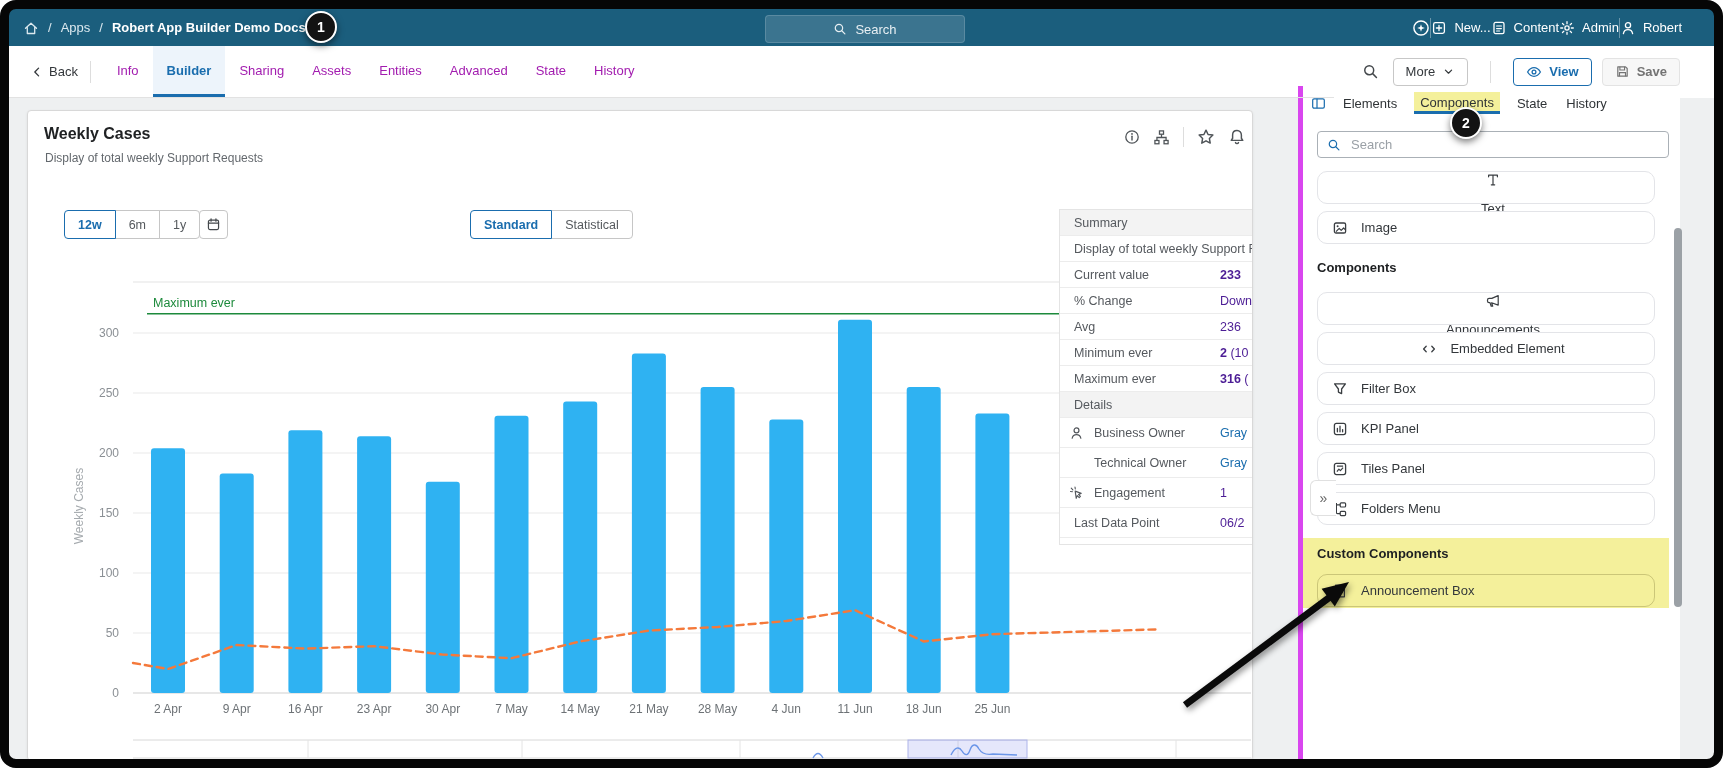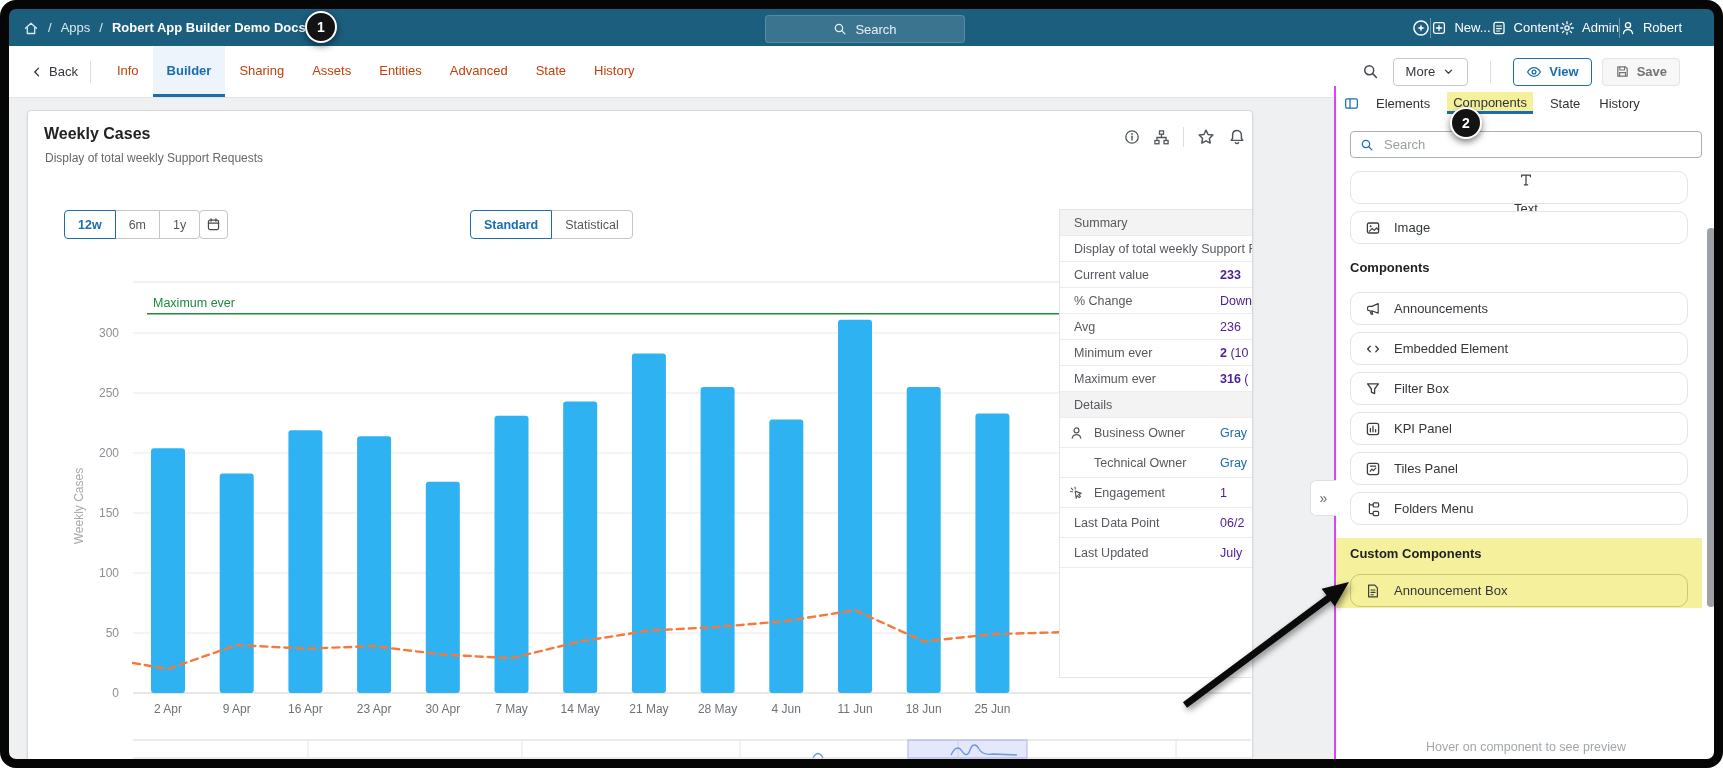--- a/index.html
+++ b/index.html
@@ -17,21 +17,21 @@
   .nav-item{display:flex;align-items:center;gap:7px;cursor:pointer}
   .nav-div{width:1px;height:20px;background:rgba(255,255,255,.35)}
 
   
   .toolbar-bg{position:absolute;left:9px;top:46px;width:1705px;height:52px;background:#fff;z-index:0}
   .tb-border{position:absolute;left:9px;top:97px;width:1325px;height:1px;background:#e2e2e2;z-index:2}
   .tb-left{position:absolute;left:30px;top:46px;height:51px;display:flex;align-items:center;font-size:13px;color:#33373b;z-index:1}
   .back{display:flex;align-items:center;gap:5px;cursor:pointer;color:#33373b}
   .tb-div{width:1px;height:22px;background:#ddd;margin:0 12px}
   .tb-tabs{display:flex;align-items:stretch;height:51px}
-  .tb-tab{display:flex;align-items:center;padding:0 14px;border-bottom:3px solid transparent;box-sizing:border-box;cursor:pointer;color:#c2410c}
+  .tb-tab{display:flex;align-items:center;padding:0 14px;border-bottom:3px solid transparent;box-sizing:border-box;cursor:pointer;color:#a21caf}
   .tb-tab.active{background:#EDF4FB;border-bottom-color:#1A6DAE;color:#1A6DAE;font-weight:600}
   .tb-right{position:absolute;right:43px;top:46px;height:51px;display:flex;align-items:center;gap:10px;z-index:1}
   .btn{height:28px;border:1px solid #c7c7c7;border-radius:4px;background:#fff;display:flex;align-items:center;gap:7px;padding:0 12px;font-size:13px;color:#33373b;cursor:pointer;box-sizing:border-box}
   .btn.view{border-color:#1A6DAE;color:#1A6DAE;font-weight:600}
   .btn.save{background:#f7f7f7;border-color:#e3e3e3;color:#737373;font-weight:600;cursor:default}
 
   
   .content{position:absolute;left:9px;top:98px;width:1705px;height:661px;background:#EEF0F1;z-index:0}
   .card{position:absolute;left:27px;top:110px;width:1224px;height:649px;background:#fff;border:1px solid #d8d8d8;border-radius:4px;box-shadow:0 1px 3px rgba(0,0,0,.07);z-index:1;overflow:hidden;box-sizing:content-box}
   .card-title{position:absolute;left:16px;top:14px;font-size:16px;font-weight:700;color:#202224}
@@ -41,34 +41,34 @@
   .range-group{position:absolute;left:36px;top:99px;display:flex}
   .mode-group{position:absolute;left:442px;top:99px;display:flex}
   .seg{height:29px;border:1px solid #c6c6c6;background:#fff;font-family:inherit;font-size:12.5px;color:#55595d;padding:0 13px;margin-left:-1px;display:flex;align-items:center;cursor:pointer;box-sizing:border-box}
   .seg.first{border-radius:4px 0 0 4px;margin-left:0}
   .seg.last{border-radius:0 4px 4px 0}
   .seg.active{border-color:#1A6DAE;color:#1A6DAE;font-weight:700;z-index:1;position:relative}
   .cal-btn{position:absolute;left:171px;top:99px;width:29px;height:29px;border:1px solid #c6c6c6;border-radius:4px;background:#fff;display:flex;align-items:center;justify-content:center;color:#44484c;cursor:pointer;box-sizing:border-box}
   .chart-svg{position:absolute;left:0;top:140px;width:1224px;height:509px}
 
   
-  .sum{position:absolute;left:1031px;top:98px;width:193px;height:469px;background:#fff;border:1px solid #e4e4e4;border-right:none;overflow:hidden;font-size:12.5px;box-sizing:border-box;z-index:2}
+  .sum{position:absolute;left:1031px;top:98px;width:193px;height:336px;background:#fff;border:1px solid #e4e4e4;border-right:none;overflow:hidden;font-size:12.5px;box-sizing:border-box;z-index:2}
   .srow{position:relative;border-bottom:1px solid #ececec;box-sizing:border-box;white-space:nowrap;overflow:hidden}
   .srow.hdr{background:#f3f3f3;color:#5f6368}
   .s-label{position:absolute;left:14px;top:50%;transform:translateY(-50%);color:#55595e}
   .s-label.ind{left:34px}
   .s-ic{position:absolute;left:9px;top:50%;transform:translateY(-50%);width:15px;height:15px;color:#55595e}
   .s-val{position:absolute;left:160px;top:50%;transform:translateY(-50%);color:#4c1d95;white-space:nowrap}
   .s-val b{font-weight:700}
   .s-val .sfx{font-weight:400}
   .s-val.link{color:#1A6DAE;cursor:pointer}
   .s-desc{position:absolute;left:14px;top:50%;transform:translateY(-50%);color:#55595e;white-space:nowrap}
 
   
-  .sidebar{position:absolute;left:1334px;top:86px;width:382px;height:673px;background:#fff;border-left:2px solid #d946ef;box-sizing:border-box;z-index:1}
+  .sidebar{position:absolute;left:1298px;top:86px;width:382px;height:673px;background:#fff;border-left:5px solid #d946ef;box-sizing:border-box;z-index:1}
   .sb-tabs{position:absolute;left:8px;top:4px;height:26px;display:flex;align-items:center;gap:15px;font-size:13px;color:#2f3336}
   .sb-tab{cursor:pointer;padding:3px 2px}
   .sb-tab.active{background:#F4F09B;border-bottom:3px solid #1A6DAE;padding:3px 6px 1px;font-weight:500}
   .sb-search{position:absolute;left:14px;top:45px;width:352px;height:27px;border:1px solid #aab0b6;border-radius:4px;display:flex;align-items:center;gap:8px;padding:0 9px;box-sizing:border-box;background:#fff}
   .sb-search input{border:none;outline:none;font-size:13px;color:#333;width:100%;font-family:inherit;background:transparent}
   .sb-search input::placeholder{color:#9aa0a6}
   .sb-item{position:absolute;left:14px;width:338px;height:33px;border:1px solid #e3e4e8;border-radius:10px;background:#fff;display:flex;align-items:center;gap:13px;padding:0 0 0 14px;box-sizing:border-box;font-size:13px;color:#33373b;cursor:pointer}
   .sb-item .icon{color:#3a3e42}
   .sb-item.custom{background:transparent;border-color:rgba(96,90,30,.28)}
   .sb-head{position:absolute;left:14px;font-size:13px;font-weight:700;color:#1d1f21}
@@ -430,29 +430,29 @@
               <rect x="2.4" y="3" width="11.2" height="10" rx="1.6" fill="none" stroke="currentColor" stroke-width="1.3"></rect>
               <circle cx="5.6" cy="6.3" r="1" fill="currentColor"></circle>
               <path d="m4 11.6 3.2-3.2 2 2 2.4-2.4 1.9 1.9" fill="none" stroke="currentColor" stroke-width="1.2" stroke-linejoin="round"></path>
             </svg>
           </span>
           <span>Image</span>
         </div>
       </div>
     <div class="sb-head" style="top:174px">Components</div>
     <div id="sb-components">
-        <div class="sb-item" style="top: 206px;">
+        <div class="sb-item" style="top: 206px; flex-direction: column;">
           <span class="icon" style="height: 16px; width: 16px;">
             <svg viewBox="0 0 16 16">
               <path d="M13.2 2.6 6.8 5.4H4.1A1.6 1.6 0 0 0 2.5 7v1a1.6 1.6 0 0 0 1.6 1.6h.9l1.2 3.6h1.5L6.6 9.8l6.6 2.3Z" fill="none" stroke="currentColor" stroke-width="1.2" stroke-linejoin="round"></path>
             </svg>
           </span>
           <span>Announcements</span>
         </div>
-        <div class="sb-item" style="top: 246px;">
+        <div class="sb-item" style="top: 246px; justify-content: center;">
           <span class="icon" style="height: 16px; width: 16px;">
             <svg viewBox="0 0 16 16">
               <path d="M5.2 5.2 2.6 8l2.6 2.8M10.8 5.2 13.4 8l-2.6 2.8" fill="none" stroke="currentColor" stroke-width="1.3" stroke-linecap="round" stroke-linejoin="round"></path>
             </svg>
           </span>
           <span>Embedded Element</span>
         </div>
         <div class="sb-item" style="top: 286px;">
           <span class="icon" style="height: 16px; width: 16px;">
             <svg viewBox="0 0 16 16">
@@ -496,21 +496,20 @@
         <div class="sb-item custom" style="top: 488px;">
           <span class="icon" style="height: 16px; width: 16px;">
             <svg viewBox="0 0 16 16">
               <path d="M3.6 2.2h6.2l2.6 2.6v9H3.6Z" fill="none" stroke="currentColor" stroke-width="1.2" stroke-linejoin="round"></path>
               <path d="M6 7h4M6 9.4h4M6 11.8h2.4" stroke="currentColor" stroke-width="1.1" stroke-linecap="round"></path>
             </svg>
           </span>
           <span>Announcement Box</span>
         </div>
       </div>
-    <div class="hover-hint">Hover on component to see preview</div>
     <div class="sb-thumb"></div>
   </div>
 
   <div class="notch">»</div>
 
   <div class="callout" id="callout-1">1</div>
   <div class="callout" id="callout-2">2</div>
   <svg class="arrow-svg">
     <g filter="drop-shadow(2px 3px 3px rgba(0,0,0,.45))">
       <line x1="1185" y1="705" x2="1330" y2="597" stroke="#0a0a0a" stroke-width="7"></line>

